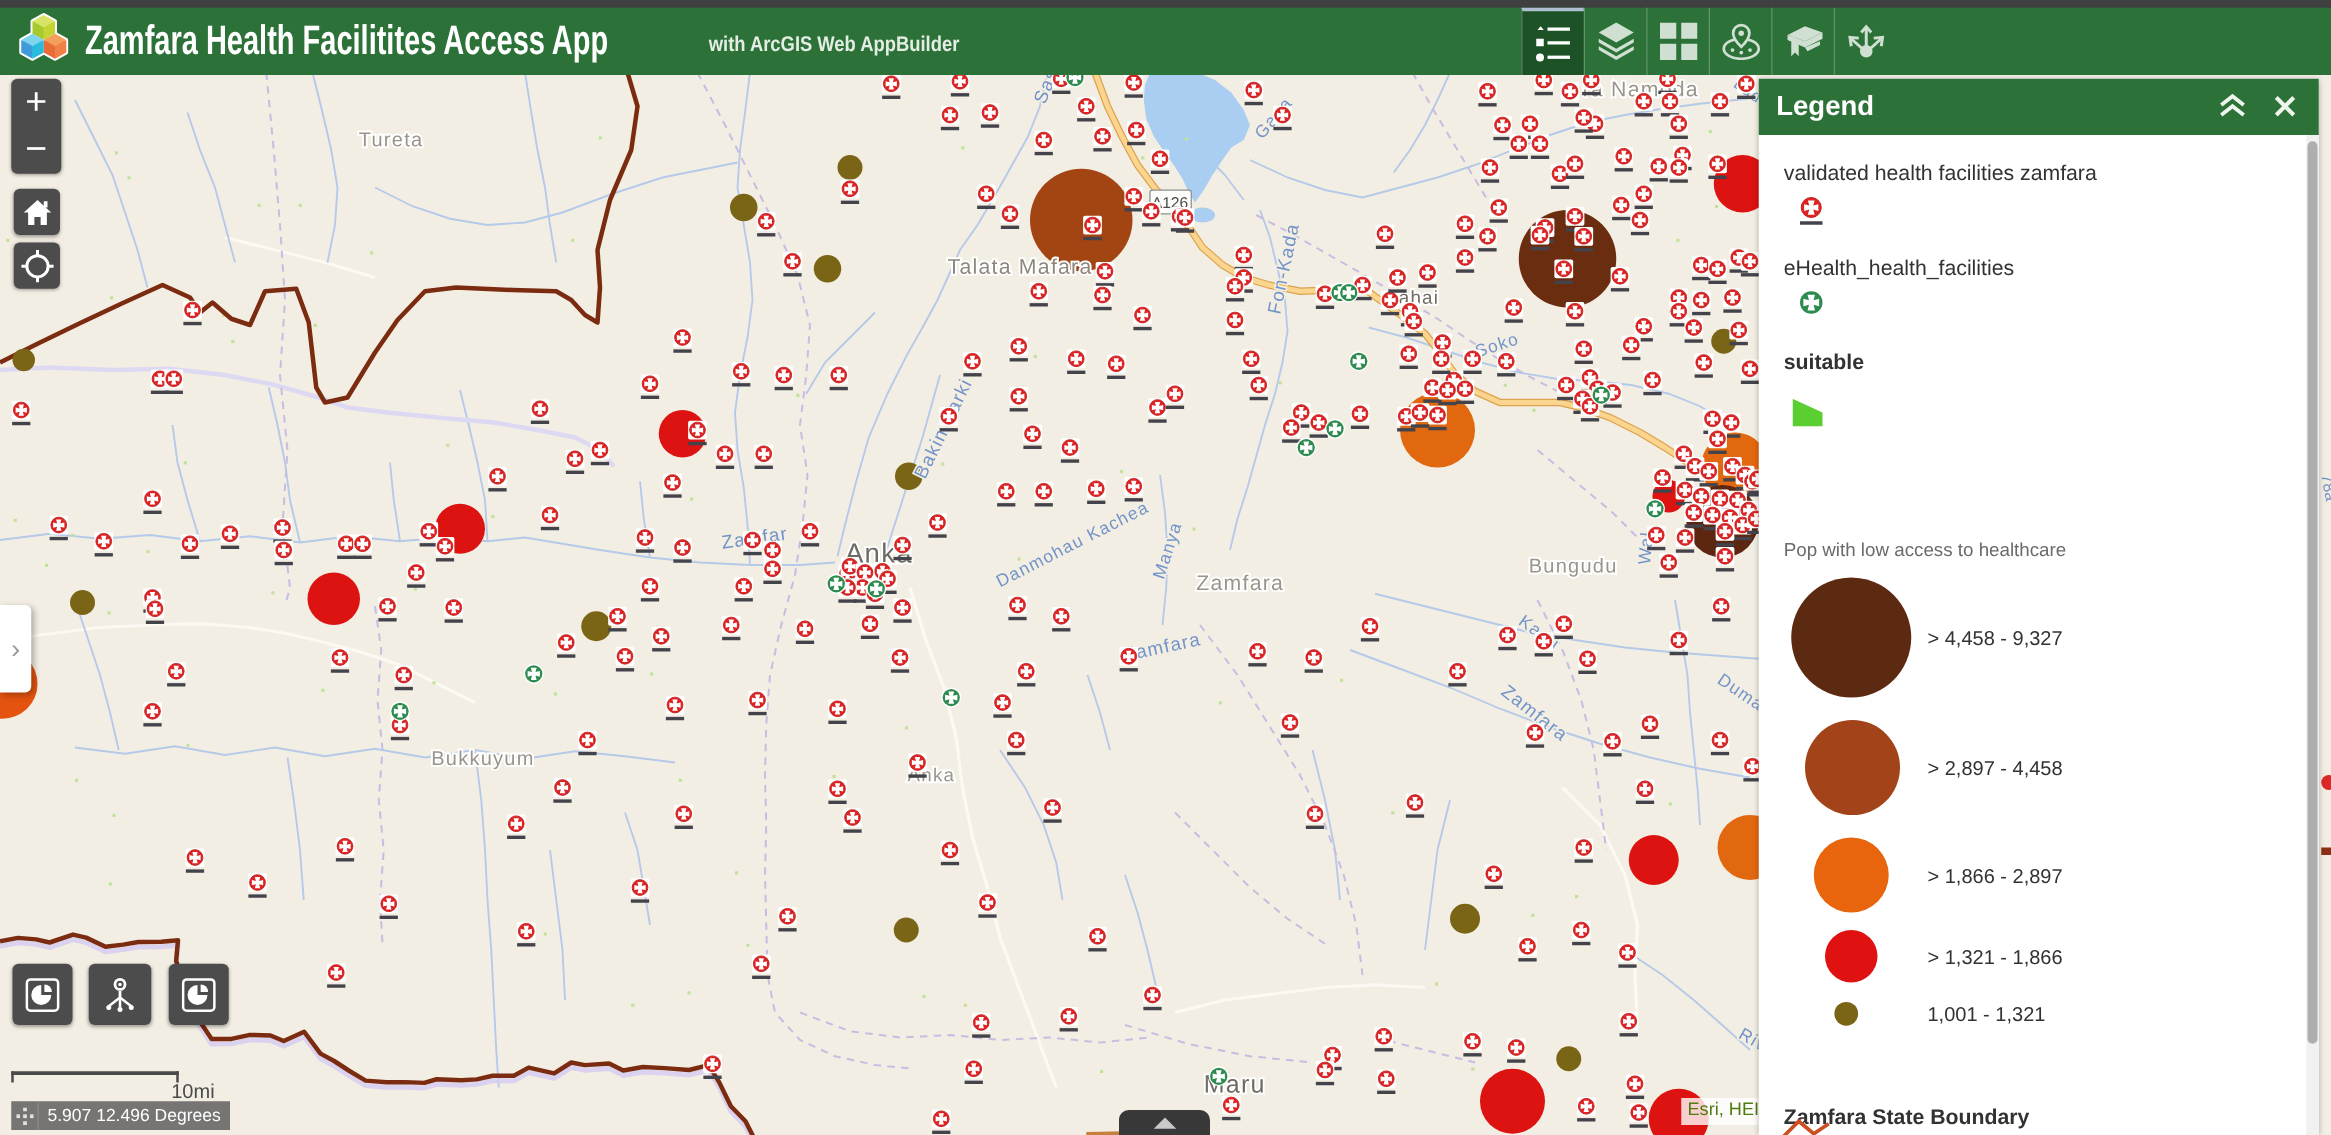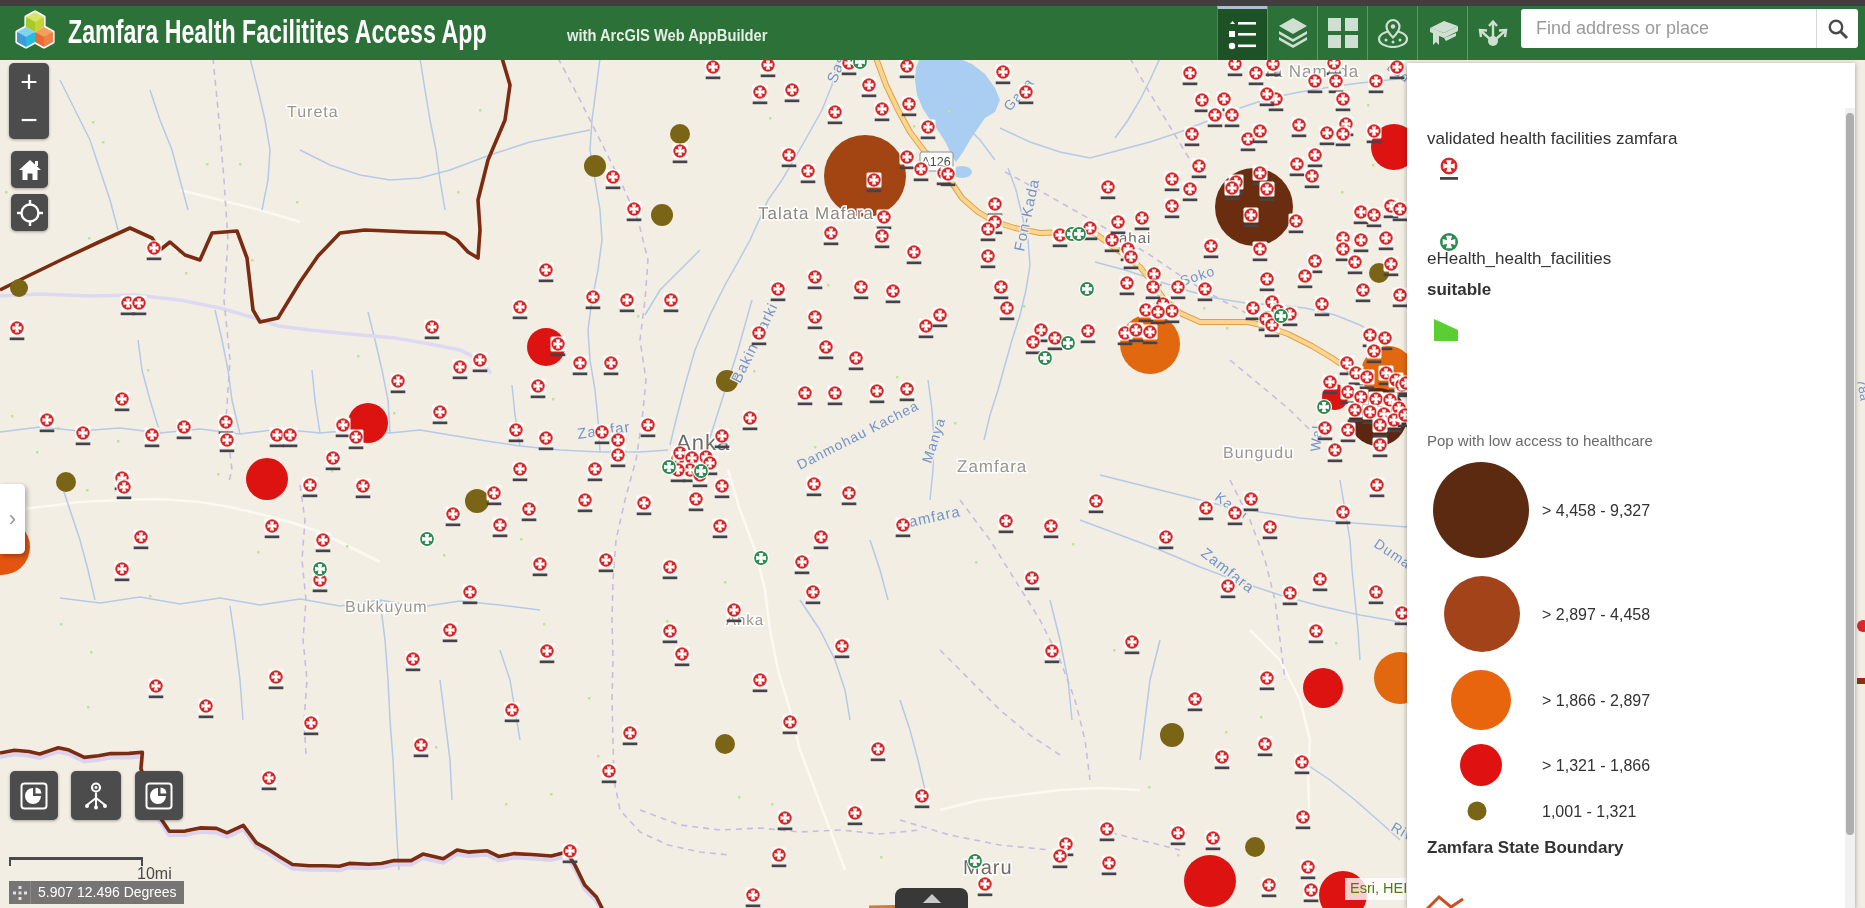--- a/index.html
+++ b/index.html
@@ -627,29 +627,20 @@
           <path d="M17,22 L17,6"></path>
           <path d="M13,9 L17,4.5 21,9"></path>
           <path d="M15,23 L5,14"></path>
           <path d="M5,20 L4,13 11,13.5"></path>
           <path d="M19,23 L29,14"></path>
           <path d="M29,20 L30,13 23,13.5"></path>
         </g>
         <circle cx="17" cy="24" r="5" fill="#cfdfd2"></circle>
       </svg>
     </div>
-  <div id="search">
-      <div class="ph">Find address or place</div>
-    <div class="mag">
-        <svg width="22" height="22" viewBox="0 0 22 22">
-          <circle cx="9" cy="9" r="6.2" fill="none" stroke="#4a4a4a" stroke-width="2.4"></circle>
-          <path d="M13.5,13.5 L20,20" stroke="#4a4a4a" stroke-width="3"></path>
-        </svg>
-      </div>
-  </div>
 </div>
 <div class="dbtn" id="zoomctl">
     <div class="zi">+</div>
     <div class="zi">−</div>
   </div>
 <div class="dbtn" id="homebtn">
     <svg width="22" height="20" viewBox="0 0 22 20">
       <path d="M11,0 L22,10 18.5,10 18.5,20 13.5,20 13.5,13.5 8.5,13.5 8.5,20 3.5,20 3.5,10 0,10 Z" fill="#fff"></path>
       <rect x="16" y="1" width="3" height="5" fill="#fff"></rect>
     </svg>
@@ -709,30 +700,45 @@
         </g>
       </svg>
     </div>
     <div class="ctext">5.907 12.496 Degrees</div>
   </div>
 <div id="bottomtab">
     <div class="tri"></div>
   </div>
 <div id="esri">Esri, HEI</div>
 <div id="legend">
+  <div id="legendhead">
+    <div class="t">Legend</div>
+    <svg style="position:absolute;right:58px;top:12px" width="22" height="20" viewBox="0 0 22 20">
+        <g fill="none" stroke="#eef6ee" stroke-width="3">
+          <path d="M2,9 L11,2 20,9"></path>
+          <path d="M2,17 L11,10 20,17"></path>
+        </g>
+      </svg>
+    <svg style="position:absolute;right:18px;top:13px" width="18" height="18" viewBox="0 0 18 18">
+        <g stroke="#eef6ee" stroke-width="3.2">
+          <path d="M2,2 L16,16"></path>
+          <path d="M16,2 L2,16"></path>
+        </g>
+      </svg>
+  </div>
   <div id="legendbody">
     <div class="lt" style="top:21px;">validated health facilities zamfara</div>
     <svg style="position:absolute;left:32px;top:48px;" width="20" height="24" viewBox="0 0 20 24">
         <g transform="translate(10,10)">
           <circle r="8" fill="#dd2323" stroke="#c32020" stroke-width="0.8"></circle>
           <path d="M-1.6,-1.6 L-2.7,-5.7 L2.7,-5.7 L1.6,-1.6 L5.7,-2.7 L5.7,2.7 L1.6,1.6 L2.7,5.7 L-2.7,5.7 L-1.6,1.6 L-5.7,2.7 L-5.7,-2.7 Z" fill="#fff"></path>
         </g>
         <rect x="1" y="21" width="18" height="2.8" fill="#43434b"></rect>
       </svg>
-    <div class="lt" style="top:97px;margin-top:44px;">eHealth_health_facilities</div>
+    <div class="lt" style="top:97px;">eHealth_health_facilities</div>
     <svg style="position:absolute;left:32px;top:124px;" width="20" height="20" viewBox="0 0 20 20">
         <g transform="translate(10,10)">
           <circle r="9" fill="#2e8b4f"></circle>
           <path d="M-1.8,-1.8 L-3,-6.3 L3,-6.3 L1.8,-1.8 L6.3,-3 L6.3,3 L1.8,1.8 L3,6.3 L-3,6.3 L-1.8,1.8 L-6.3,3 L-6.3,-3 Z" fill="#fff"></path>
         </g>
       </svg>
     <div class="lt" style="top:172px;font-weight:bold;">suitable</div>
     <svg style="position:absolute;left:27px;top:209px;" width="30" height="30" viewBox="0 0 30 30">
         <path d="M0,2 L24,13 24,24 0,24 Z" fill="#5bcf31"></path>
       </svg>
@@ -744,19 +750,19 @@
       <circle cx="74" cy="305" r="21" fill="#e01111"></circle>
       <circle cx="70" cy="351" r="9.5" fill="#7a6416"></circle>
       <g fill="#323232" font-size="16">
       <text x="135" y="56">&gt; 4,458 - 9,327</text>
       <text x="135" y="160">&gt; 2,897 - 4,458</text>
       <text x="135" y="246">&gt; 1,866 - 2,897</text>
       <text x="135" y="311">&gt; 1,321 - 1,866</text>
       <text x="135" y="357">1,001 - 1,321</text>
       </g>
     </svg>
-    <div class="ltb" style="top:730px;">Zamfara State Boundary</div>
+    <div class="ltb" style="top:776px;">Zamfara State Boundary</div>
     <svg style="position:absolute;left:18px;top:786px;" width="40" height="17" viewBox="0 0 40 17">
         <path d="M2,15 L14,3 26,13 38,5" fill="none" stroke="#cc4f22" stroke-width="3"></path>
       </svg>
   </div>
   <div id="scrolltrack"></div>
   <div id="scrollthumb"></div>
 </div>
 </body></html>

